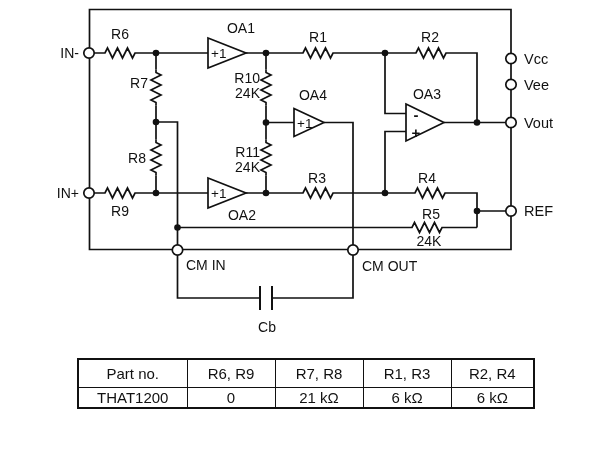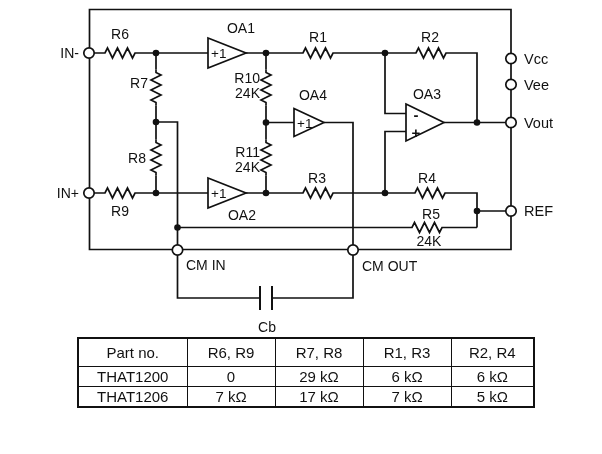--- a/index.html
+++ b/index.html
@@ -7,21 +7,21 @@
          font-family:"Liberation Sans", sans-serif; color:#111; }
   #stage { position:relative; width:602px; height:454px; background:#fff; overflow:hidden; }
   svg { position:absolute; left:0; top:0; }
   svg text { fill:#111; font-family:"Liberation Sans", sans-serif; }
   .lbl  { font-size:14px; }
   .lblR { font-size:14.5px; }
   .gain { font-size:13.5px; }
   .sign { font-size:15px; font-weight:bold; }
 
   table.parts-table {
-    position:absolute; left:77px; top:337px; width:456px;
+    position:absolute; left:77px; top:358px; width:456px;
     border-collapse:collapse; table-layout:fixed;
     font-size:15px; color:#111; background:#fff;
     border:2px solid #111;
   }
   table.parts-table td {
     border:1.5px solid #111; text-align:center; vertical-align:middle;
     padding:0; overflow:hidden; white-space:nowrap;
   }
   table.parts-table tr.hdr td { height:27px; }
   table.parts-table tr.row td { height:19px; }
@@ -149,27 +149,20 @@
         <tr class="hdr">
       <td>Part no.</td>
       <td>R6, R9</td>
       <td>R7, R8</td>
       <td>R1, R3</td>
       <td>R2, R4</td>
     </tr>
     <tr class="row">
       <td>THAT1200</td>
       <td>0</td>
-      <td>29 kΩ</td>
+      <td>21 kΩ</td>
       <td>6 kΩ</td>
       <td>6 kΩ</td>
-    </tr>
-    <tr class="row">
-      <td>THAT1206</td>
-      <td>7 kΩ</td>
-      <td>17 kΩ</td>
-      <td>7 kΩ</td>
-      <td>5 kΩ</td>
     </tr>
   </tbody>
     </table>
 
 </div>
 
 </body></html>

